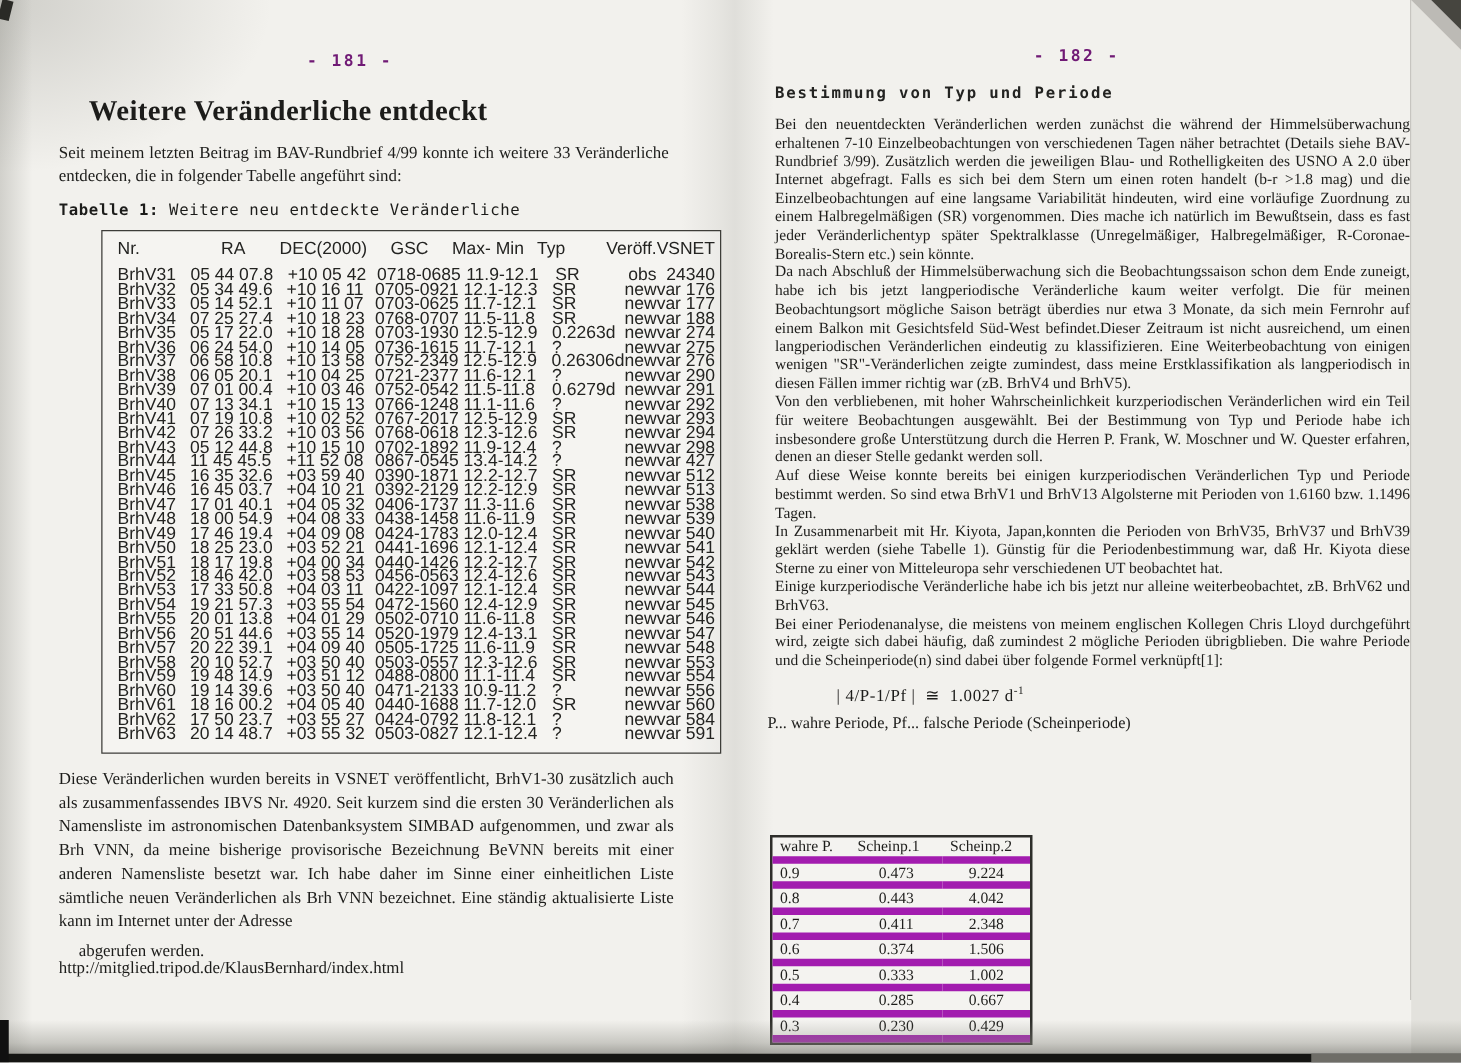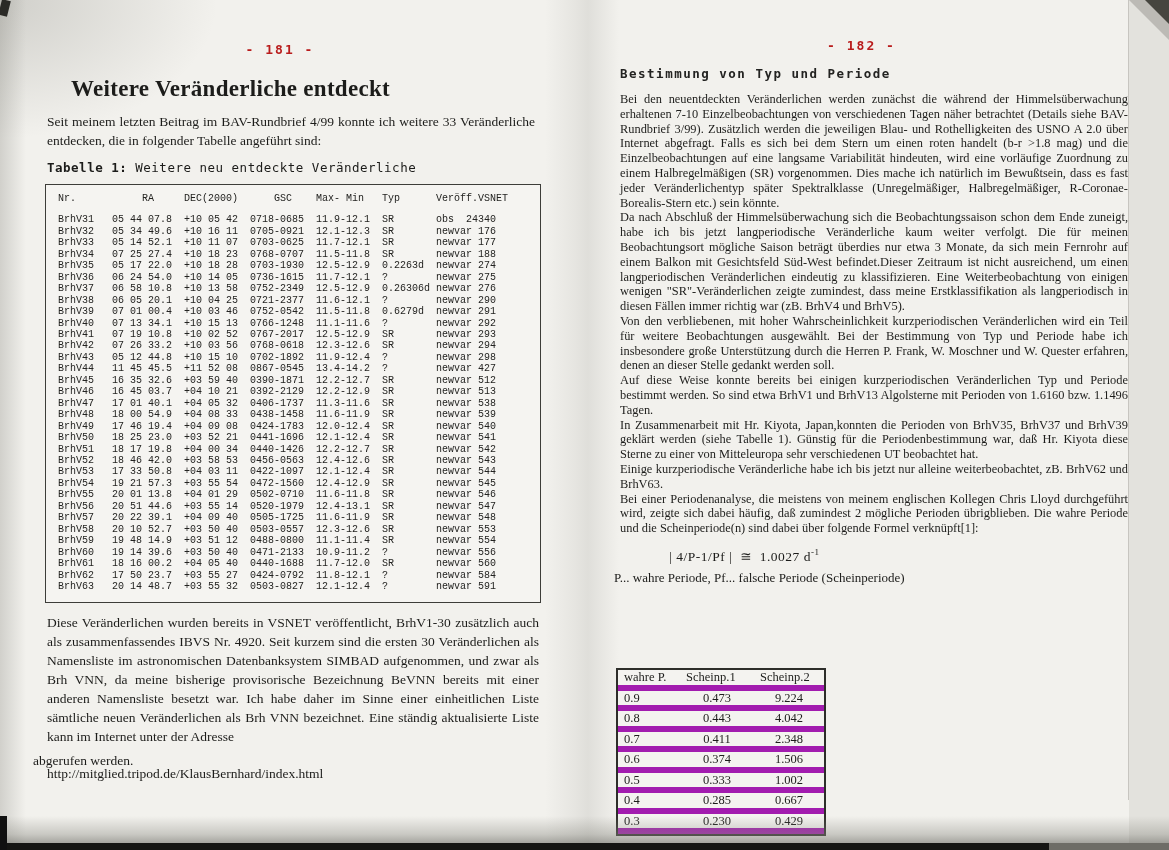--- a/index.html
+++ b/index.html
@@ -23,33 +23,33 @@
     border-left:40px solid transparent;border-top:40px solid rgba(70,69,63,0.25);}
   .bottom-band{position:absolute;left:0;bottom:6px;width:100%;height:28px;
     background:linear-gradient(to bottom, rgba(140,140,132,0) 0%, rgba(140,140,132,0.40) 65%, rgba(95,95,88,0.55) 100%);}
   .bottom-edge{position:absolute;left:0;bottom:0;width:100%;height:7px;background:#151513;}
   .bottom-edge-fade{position:absolute;right:0;bottom:0;width:120px;height:7px;background:#6e6d67;}
   .corner-bl{position:absolute;left:0;bottom:0;width:7px;height:34px;background:#101010;}
   .smudge-tl{position:absolute;left:0;top:0;width:9px;height:16px;background:#2a2a26;transform:rotate(14deg);}
 
   
   .abs{position:absolute;}
-  .pagenum{font-family:"DejaVu Sans Mono", monospace;font-size:13px;font-weight:bold;letter-spacing:2px;color:#b91c1c;}
+  .pagenum{font-family:"DejaVu Sans Mono", monospace;font-size:13px;font-weight:bold;letter-spacing:2px;color:#701a75;}
   .jp{ text-align:justify; }
   p{margin:0;}
 
   
   .lp-title{font-size:23px;font-weight:bold;letter-spacing:0.3px;margin-left:24px;}
   .lp-body{font-size:13.5px;line-height:19px;width:488px;}
   .t1-caption{font-family:"DejaVu Sans Mono", monospace;font-size:12.5px;letter-spacing:0.5px;}
   .t1-caption b{letter-spacing:0.5px;}
   .table1{
     border:1px solid #3d3d39;width:478px;padding:8px 4px 10px 12px;
-    font-family:Liberation Mono, monospace;font-size:10px;line-height:11.45px;
-    color:#232321;background:rgba(255,255,255,0.25);
+    font-family:Liberation Sans, sans-serif;font-size:14px;line-height:11.45px;
+    color:#232321;background:rgba(255,255,255,0.25);margin-left:36px;
   }
   .t1-row{display:flex;white-space:pre;}
   .t1-head{margin-bottom:10px;}
   .c0{width:9ch;} .c1{width:12ch;} .c2{width:11ch;} .c3{width:11ch;}
   .c4{width:11ch;} .c5{width:9ch;} .c6{flex:1;}
   .t1-head .c1,.t1-head .c3{text-align:center;}
   .t1-head .c4{text-align:left;}
   .lp-url{font-size:13.5px;}
 
   
@@ -128,21 +128,21 @@
           <div class="t1-row"><span class="c0">BrhV61</span><span class="c1">18 16 00.2</span><span class="c2">+04 05 40</span><span class="c3">0440-1688</span><span class="c4">11.7-12.0</span><span class="c5">SR</span><span class="c6">newvar 560</span></div>
           <div class="t1-row"><span class="c0">BrhV62</span><span class="c1">17 50 23.7</span><span class="c2">+03 55 27</span><span class="c3">0424-0792</span><span class="c4">11.8-12.1</span><span class="c5">?</span><span class="c6">newvar 584</span></div>
           <div class="t1-row"><span class="c0">BrhV63</span><span class="c1">20 14 48.7</span><span class="c2">+03 55 32</span><span class="c3">0503-0827</span><span class="c4">12.1-12.4</span><span class="c5">?</span><span class="c6">newvar 591</span></div>
         </div>
     </div>
 
     <p class="abs lp-body jp" style="left:47px;top:613px;width:492px;">Diese Veränderlichen wurden bereits in VSNET veröffentlicht, BrhV1-30 zusätzlich auch als zusammenfassendes IBVS Nr. 4920. Seit kurzem sind die ersten 30 Veränderlichen als Namensliste im astronomischen Datenbanksystem SIMBAD aufgenommen, und zwar als Brh VNN, da meine bisherige provisorische Bezeichnung BeVNN bereits mit einer anderen Namensliste besetzt war. Ich habe daher im Sinne einer einheitlichen Liste sämtliche neuen Veränderlichen als Brh VNN bezeichnet. Eine ständig aktualisierte Liste kann im Internet unter der Adresse</p>
 
     <div class="abs lp-url" style="left:47px;top:718px;margin-top:48px;">http://mitglied.tripod.de/KlausBernhard/index.html</div>
 
-    <div class="abs lp-url" style="left:33px;top:753px;">abgerufen werden.</div>
+    <div class="abs lp-url" style="left:63px;top:753px;">abgerufen werden.</div>
   </div>
 
   <div class="abs" style="left:584px;top:0;width:585px;height:850px;">
 
     <div class="abs pagenum" style="left:0;top:38px;width:555px;text-align:center;">- 182 -</div>
 
     <div class="abs rp-title" style="left:36px;top:66px;">Bestimmung von Typ und Periode</div>
 
     <div class="abs rp-body jp" style="left:36px;top:92px;" id="rp-body">
         <p>Bei den neuentdeckten Veränderlichen werden zunächst die während der Himmelsüberwachung erhaltenen 7-10 Einzelbeobachtungen von verschiedenen Tagen näher betrachtet (Details siehe BAV-Rundbrief 3/99). Zusätzlich werden die jeweiligen Blau- und Rothelligkeiten des USNO A 2.0  über Internet abgefragt. Falls es sich bei dem Stern um einen roten handelt (b-r &gt;1.8 mag) und die Einzelbeobachtungen auf eine langsame Variabilität hindeuten, wird eine vorläufige Zuordnung zu einem Halbregelmäßigen (SR) vorgenommen. Dies mache ich natürlich im Bewußtsein, dass es fast jeder Veränderlichentyp später Spektralklasse (Unregelmäßiger, Halbregelmäßiger, R-Coronae-Borealis-Stern etc.) sein könnte.</p>

